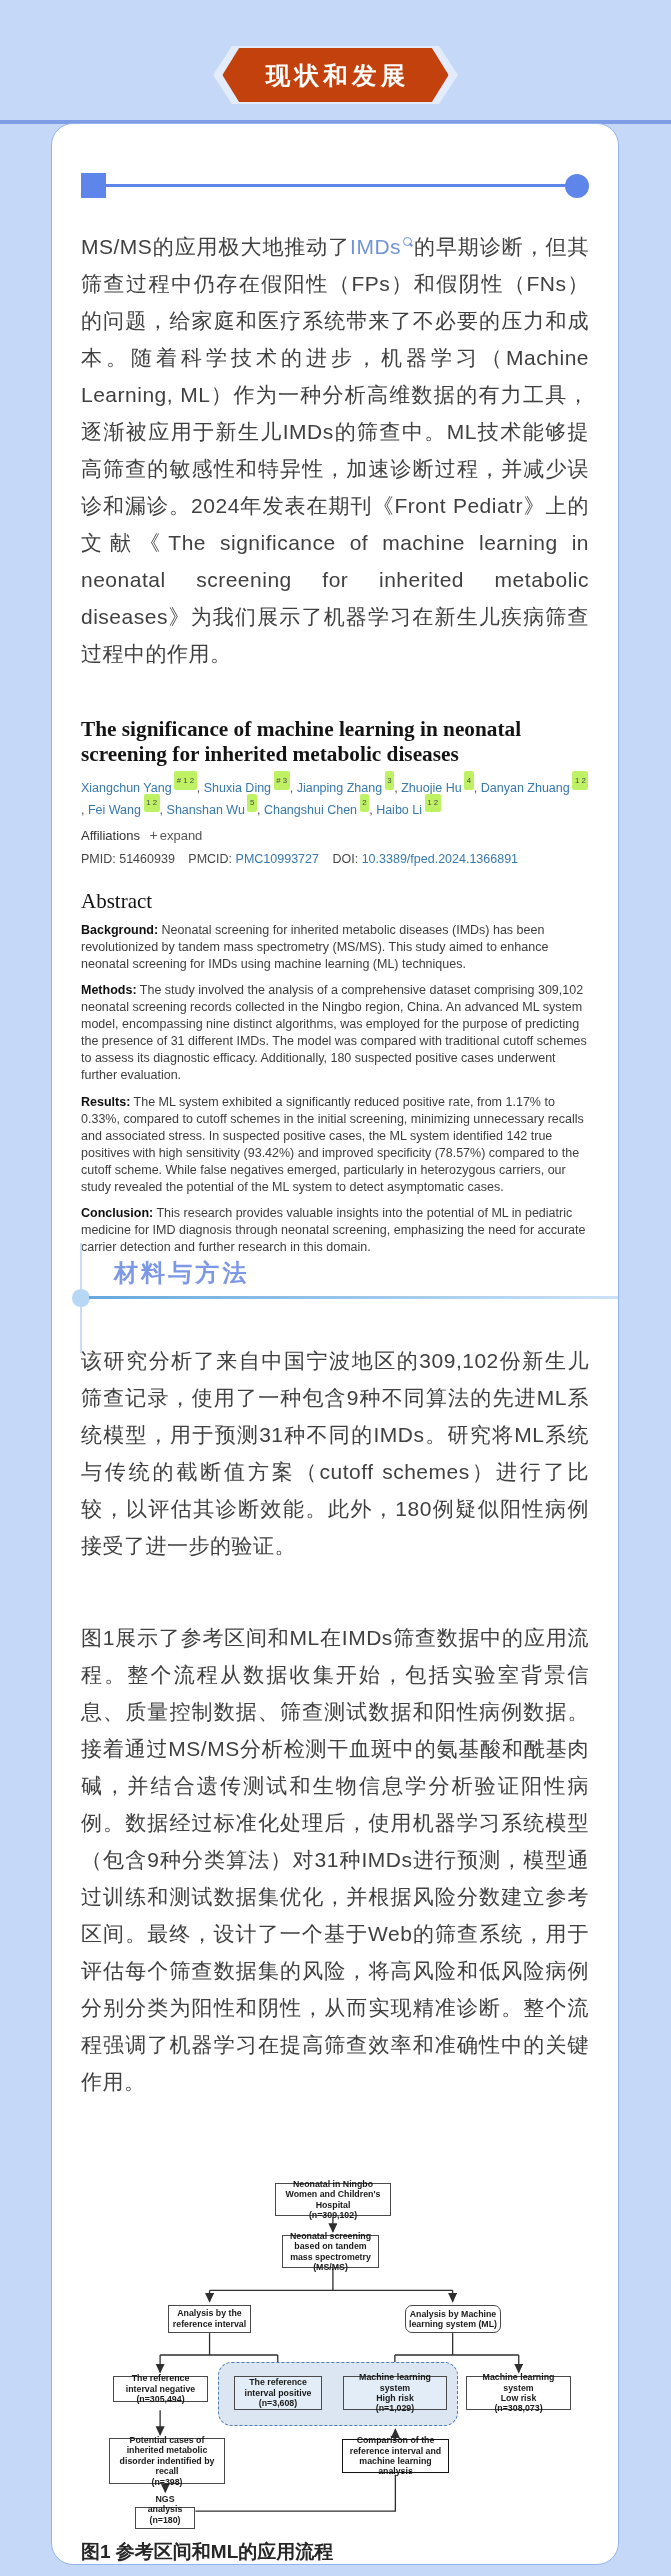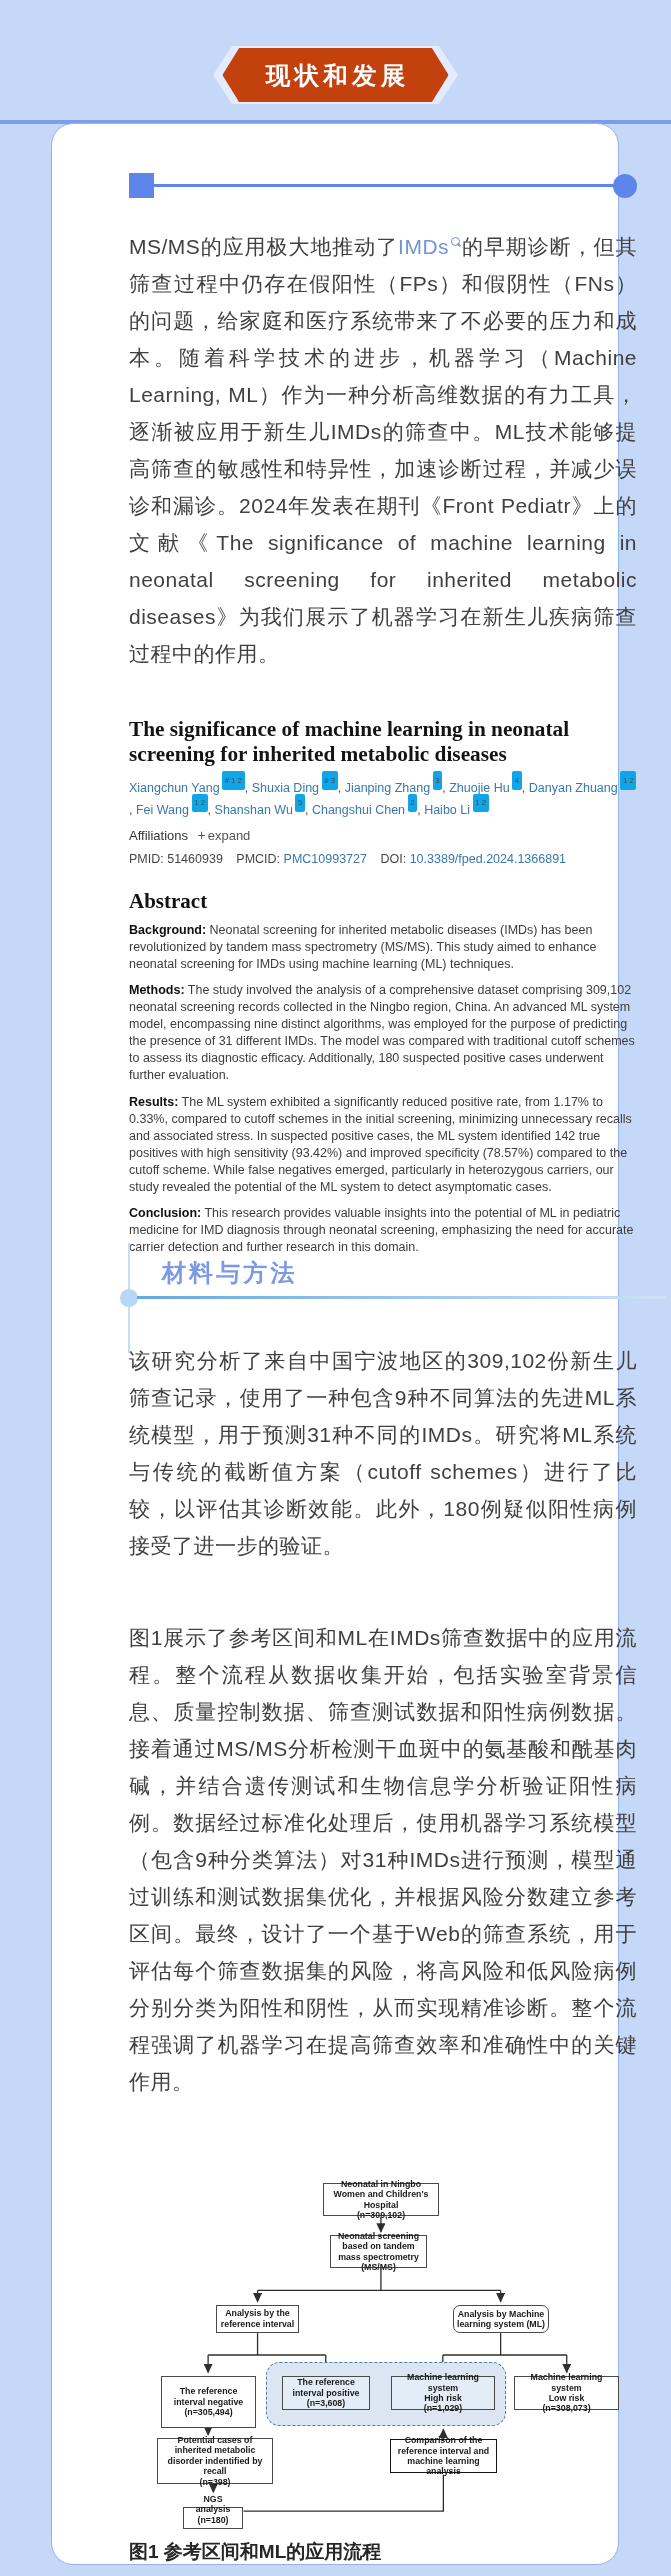--- a/index.html
+++ b/index.html
@@ -16,53 +16,53 @@
   .badge-back{position:absolute;inset:0;background:#e2ecfc;
     clip-path:polygon(0 50%,19px 0,calc(100% - 19px) 0,100% 50%,calc(100% - 19px) 100%,19px 100%);}
   .badge-front{position:absolute;top:2.1px;bottom:2.1px;left:9.4px;right:9.4px;background:#c2410c;
     clip-path:polygon(0 50%,16.7px 0,calc(100% - 16.7px) 0,100% 50%,calc(100% - 16.7px) 100%,16.7px 100%);
     display:flex;align-items:center;justify-content:center;}
   .badge-front span{color:#fff;font-size:24.5px;font-weight:bold;letter-spacing:4.2px;text-indent:4.2px;}
   .top-line{position:absolute;top:120px;left:0;width:100%;height:3.6px;background:#7d9ee4;}
   
   .card{position:absolute;top:123px;left:51px;width:568px;height:2442px;
     background:#ffffff;border:1.6px solid #93b3ee;border-radius:22px;box-sizing:border-box;}
-  .content{position:absolute;left:29px;width:508px;margin-left:48px;}
+  .content{position:absolute;left:29px;width:508px;}
   
   .ornament{top:49px;height:25px;display:flex;align-items:center;}
   .orn-square{width:25px;height:25px;background:#5e86ea;}
   .orn-line{flex:1;height:3.6px;background:#5e86ea;}
   .orn-circle{width:24px;height:24px;border-radius:50%;background:#5e86ea;}
   
   .zh{font-size:21px;line-height:37px;color:#404040;text-align:justify;letter-spacing:0.5px;}
   .p1{top:104px;}
   .link-blue{color:#7294d5;text-decoration:none;cursor:pointer;}
   .search-icon{position:relative;display:inline-block;width:6.8px;height:6.8px;
     border:1.6px solid #7294d5;border-radius:50%;vertical-align:super;margin:0 2.1px 0 1.6px;}
   .search-icon::after{content:"";position:absolute;width:1.6px;height:4.2px;background:#7294d5;
     transform:rotate(-45deg);left:6.2px;top:5.2px;}
   
   .pubmed{top:593px;color:#1a1a1a;}
   .paper-title{font-family:"Liberation Serif","DejaVu Serif",serif;font-weight:bold;
     font-size:21.3px;line-height:24.5px;color:#141414;}
   .authors{margin-top:9.4px;font-size:12.5px;line-height:17.7px;color:#3878ac;}
   .authors a{color:#3878ac;text-decoration:none;cursor:pointer;}
-  .authors sup{display:inline-block;background:#0ea5e9;color:#4a4a4a;font-size:7.8px;
+  .authors sup{display:inline-block;background:#bef264;color:#4a4a4a;font-size:7.8px;
     padding:0.5px 2.6px;border-radius:2.1px;margin-left:2.6px;position:relative;top:-4.2px;}
   .authors .sep{color:#555;}
   .affil{margin-top:7.3px;font-size:13px;color:#333;}
   .affil .plus{color:#555;font-size:14px;margin:0 2.1px 0 9.4px;}
   .affil .expand{color:#555;}
   .ids{margin-top:8.3px;font-size:12.5px;color:#464646;}
   .ids .lbl{color:#464646;}
   .ids .val{color:#464646;}
   .ids a{color:#3878ac;text-decoration:none;cursor:pointer;}
   .ids .gap{display:inline-block;width:13.5px;}
   .abstract-h{margin-top:23px;font-family:"Liberation Serif","DejaVu Serif",serif;
-    font-weight:bold;font-size:21px;line-height:24px;color:#121212;}
+    font-weight:normal;font-size:21px;line-height:24px;color:#121212;}
   .abs-p{margin-top:9.4px;font-size:12.5px;line-height:17px;color:#3d3d3d;}
   .abs-p b{color:#0f0f0f;}
   
   .mm{top:1119px;height:115px;}
   .mm .v-line{position:absolute;left:-1px;top:0;width:2.1px;height:110px;background:#c7ddf6;}
   .mm h2{position:absolute;left:33px;top:13.5px;margin:0;font-size:24px;font-weight:bold;
     color:#7d98e5;letter-spacing:3.1px;}
   .mm .dot{position:absolute;left:-8.8px;top:46px;width:17.7px;height:17.7px;border-radius:50%;
     background:#b7d8f4;}
   .mm .rule{position:absolute;left:8.3px;right:-29px;top:53px;height:2.6px;
@@ -76,21 +76,21 @@
     display:flex;align-items:center;justify-content:center;text-align:center;
     font-size:8.8px;line-height:10.4px;font-weight:bold;color:#1a1a1a;padding:3px;}
   .fc-box span{white-space:pre-line;}
   .fc-dashed{position:absolute;left:137px;top:179px;width:240px;height:64px;
     border:1.6px dashed #4d7cb0;border-radius:13.5px;background:#dbe6f2;box-sizing:border-box;}
   .blue-box{background:#e3edf7;}
   .n0{left:194px;top:0;width:116px;height:33px;}
   .n1{left:201px;top:52px;width:97px;height:33px;}
   .n2{left:87px;top:122px;width:83px;height:28px;align-items:flex-end;}
   .n3{left:324px;top:122px;width:96px;height:28px;border-radius:7px;}
-  .n4{left:32px;top:193px;width:95px;height:52px;}
+  .n4{left:32px;top:193px;width:95px;height:26px;}
   .n5{left:153px;top:193px;width:88px;height:34px;}
   .n6{left:262px;top:193px;width:104px;height:34px;}
   .n7{left:385px;top:193px;width:105px;height:34px;}
   .n8{left:28px;top:255px;width:116px;height:46px;}
   .n9{left:54px;top:324px;width:60px;height:22px;align-items:flex-end;}
   .n10{left:261px;top:256px;width:107px;height:34px;border:1.6px solid #141414;}
   .fig-caption{top:2415px;font-size:19px;font-weight:bold;color:#262626;}
 </style>
 </head>
 <body>

